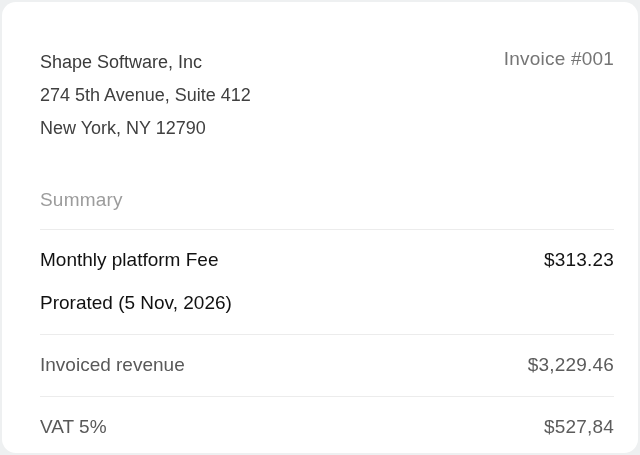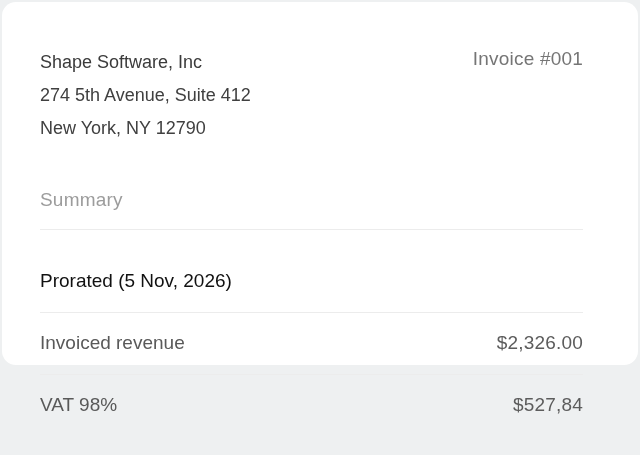--- a/index.html
+++ b/index.html
@@ -5,24 +5,24 @@
   * { margin: 0; padding: 0; box-sizing: border-box; }
   html, body {
     width: 640px; height: 455px;
     background: #eef0f1;
     font-family: "Liberation Sans", "DejaVu Sans", sans-serif;
     overflow: hidden;
   }
   .invoice-card {
     position: absolute;
     left: 2px; top: 2px;
-    width: 636px; height: 363px;
+    width: 636px; height: 451px;
     background: #ffffff;
     border-radius: 14px;
-    padding: 44px 55px 0 38px;
+    padding: 44px 24px 0 38px;
   }
   .header {
     display: flex;
     justify-content: space-between;
     align-items: flex-start;
   }
   .company-block { color: #404040; font-size: 18px; line-height: 33px; }
   .company-name { color: #3b3b3b; }
   .invoice-number {
     color: #757575;
@@ -66,30 +66,34 @@
       <div class="company-name">Shape Software, Inc</div>
       <div>274 5th Avenue, Suite 412</div>
       <div>New York, NY 12790</div>
     </div>
     <div class="invoice-number">Invoice #001</div>
   </div>
 
   <div class="section-label">Summary</div>
 
   <div class="row emphasis">
+    <div class="row-main">
+      <span>Monthly platform Fee</span>
+      <span class="amount">$313.23</span>
+    </div>
     <div class="row-sub">Prorated (5 Nov, 2026)</div>
   </div>
 
   <div class="row muted">
     <div class="row-main">
       <span>Invoiced revenue</span>
-      <span class="amount">$2,326.00</span>
+      <span class="amount">$3,229.46</span>
     </div>
   </div>
 
   <div class="row muted">
     <div class="row-main">
-      <span>VAT 98%</span>
+      <span>VAT 5%</span>
       <span class="amount">$527,84</span>
     </div>
   </div>
 
 </div>
 
 </body></html>

